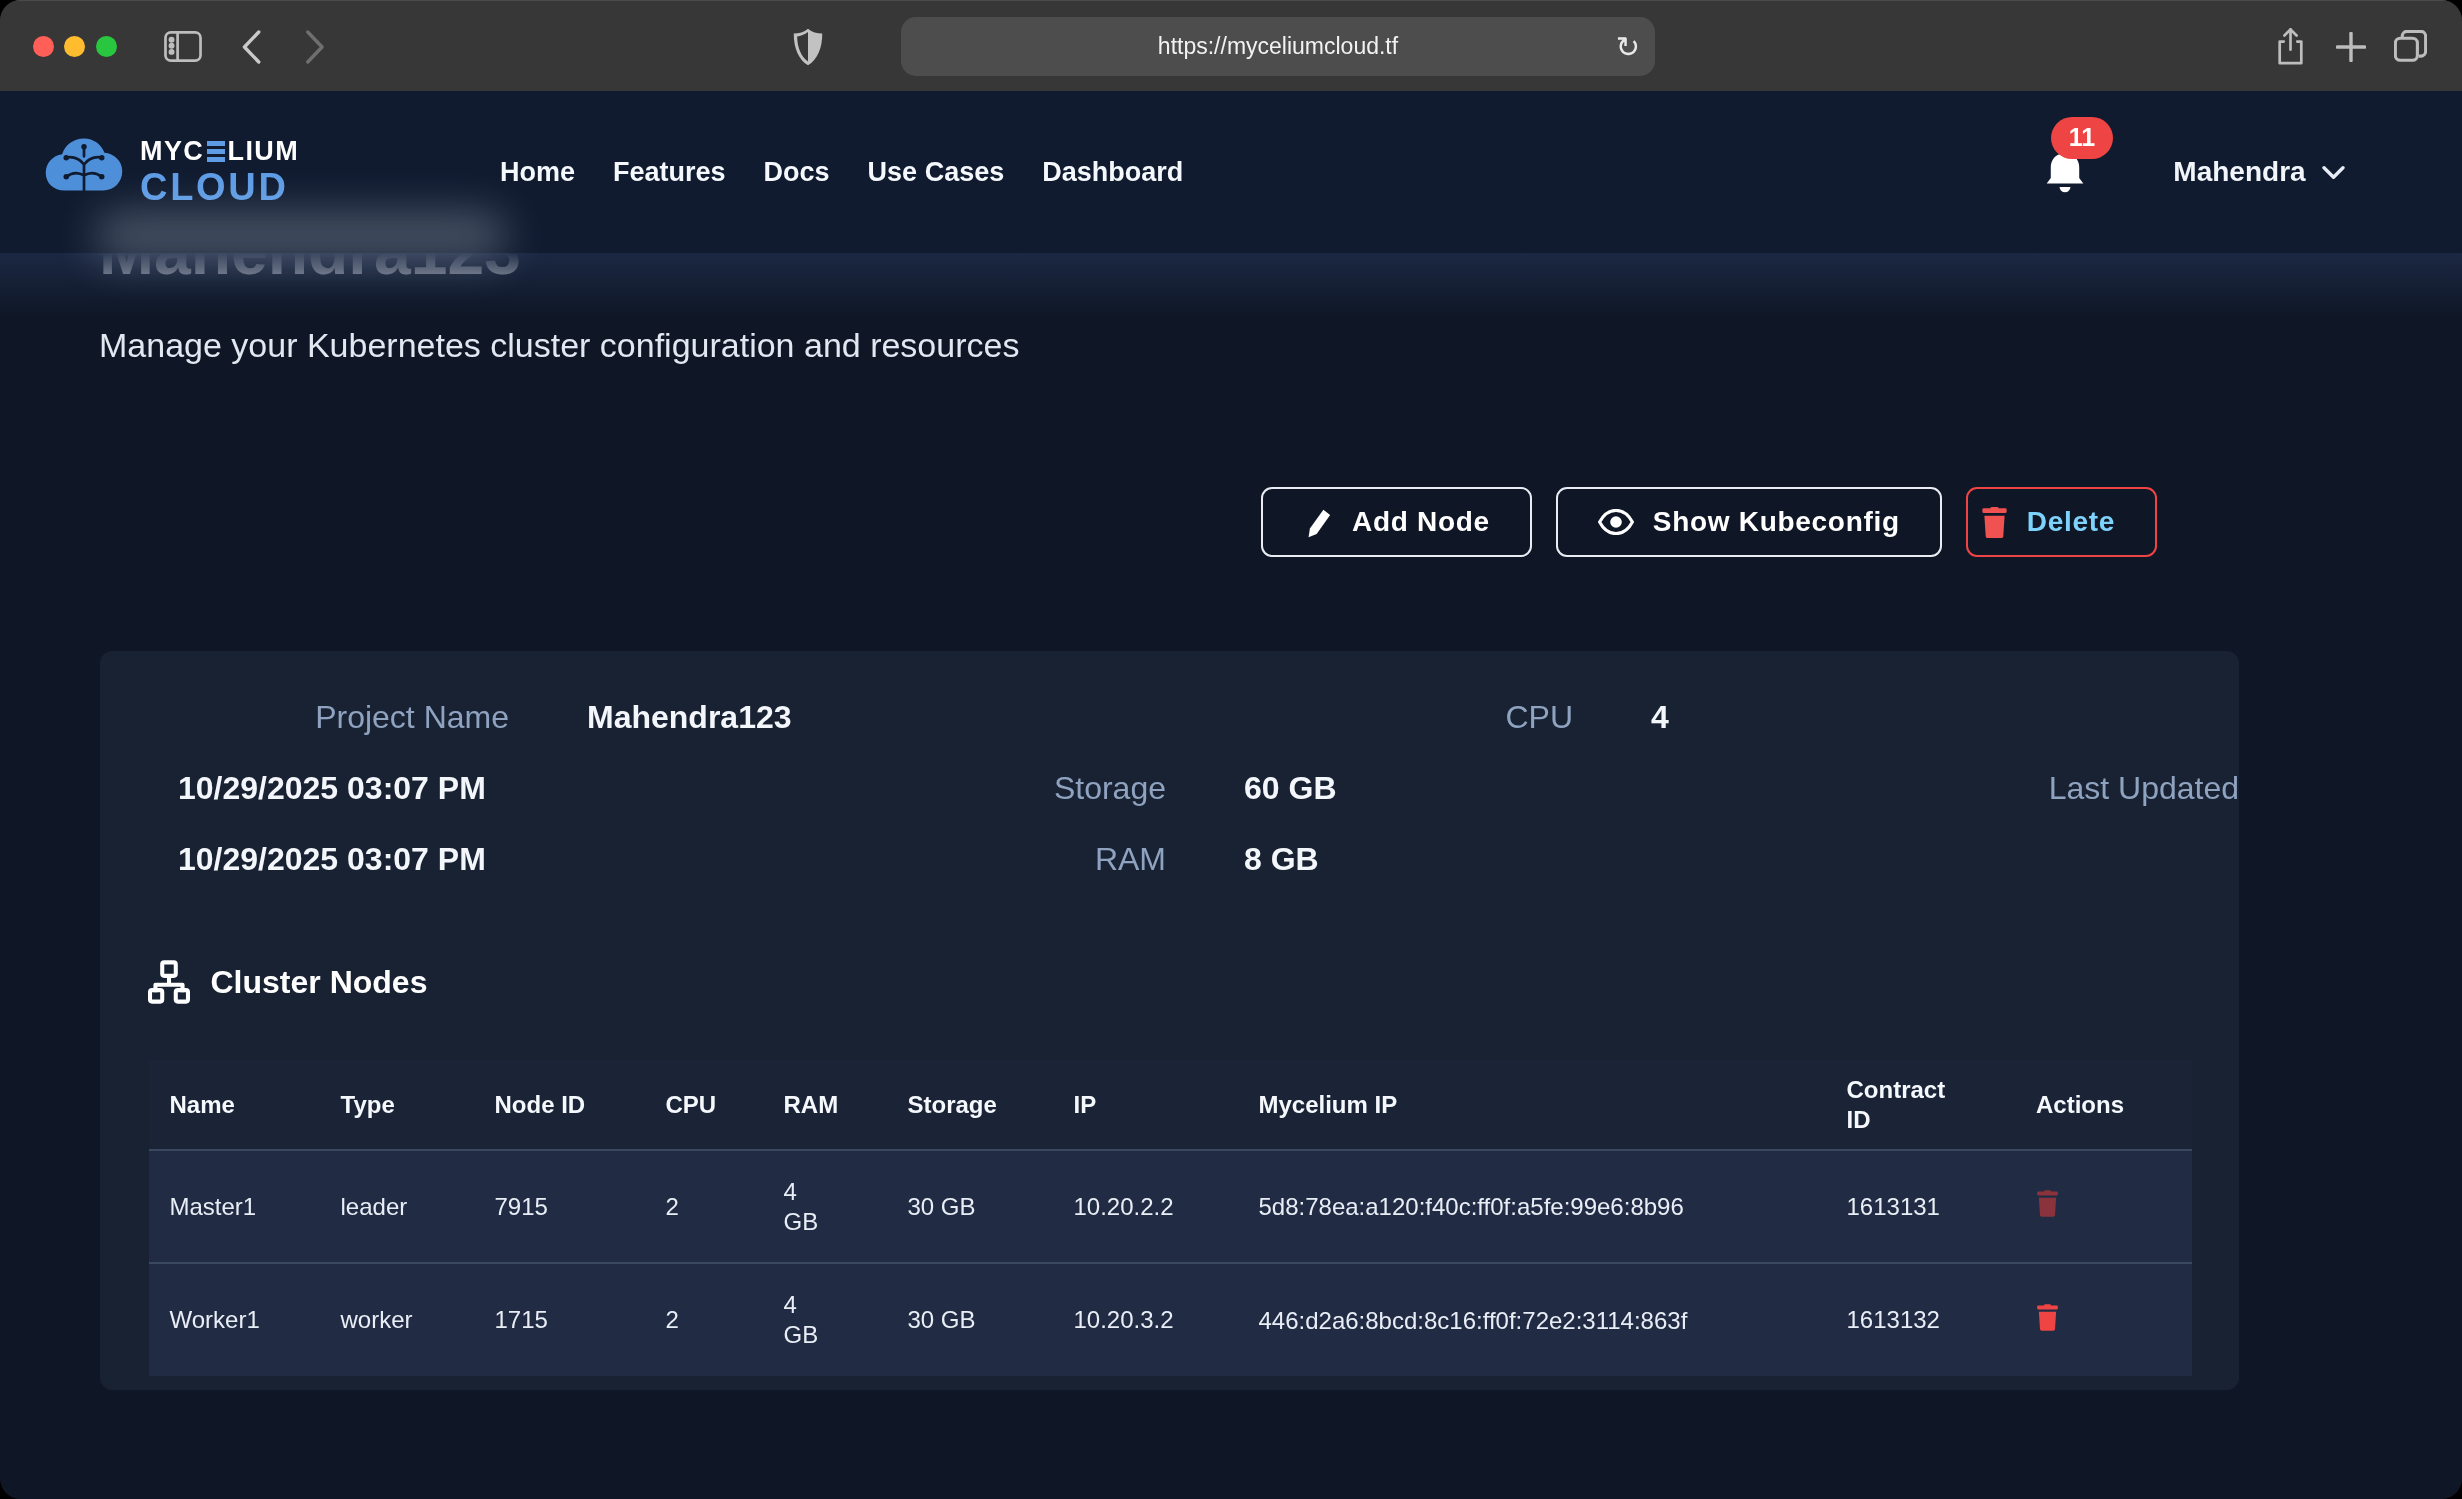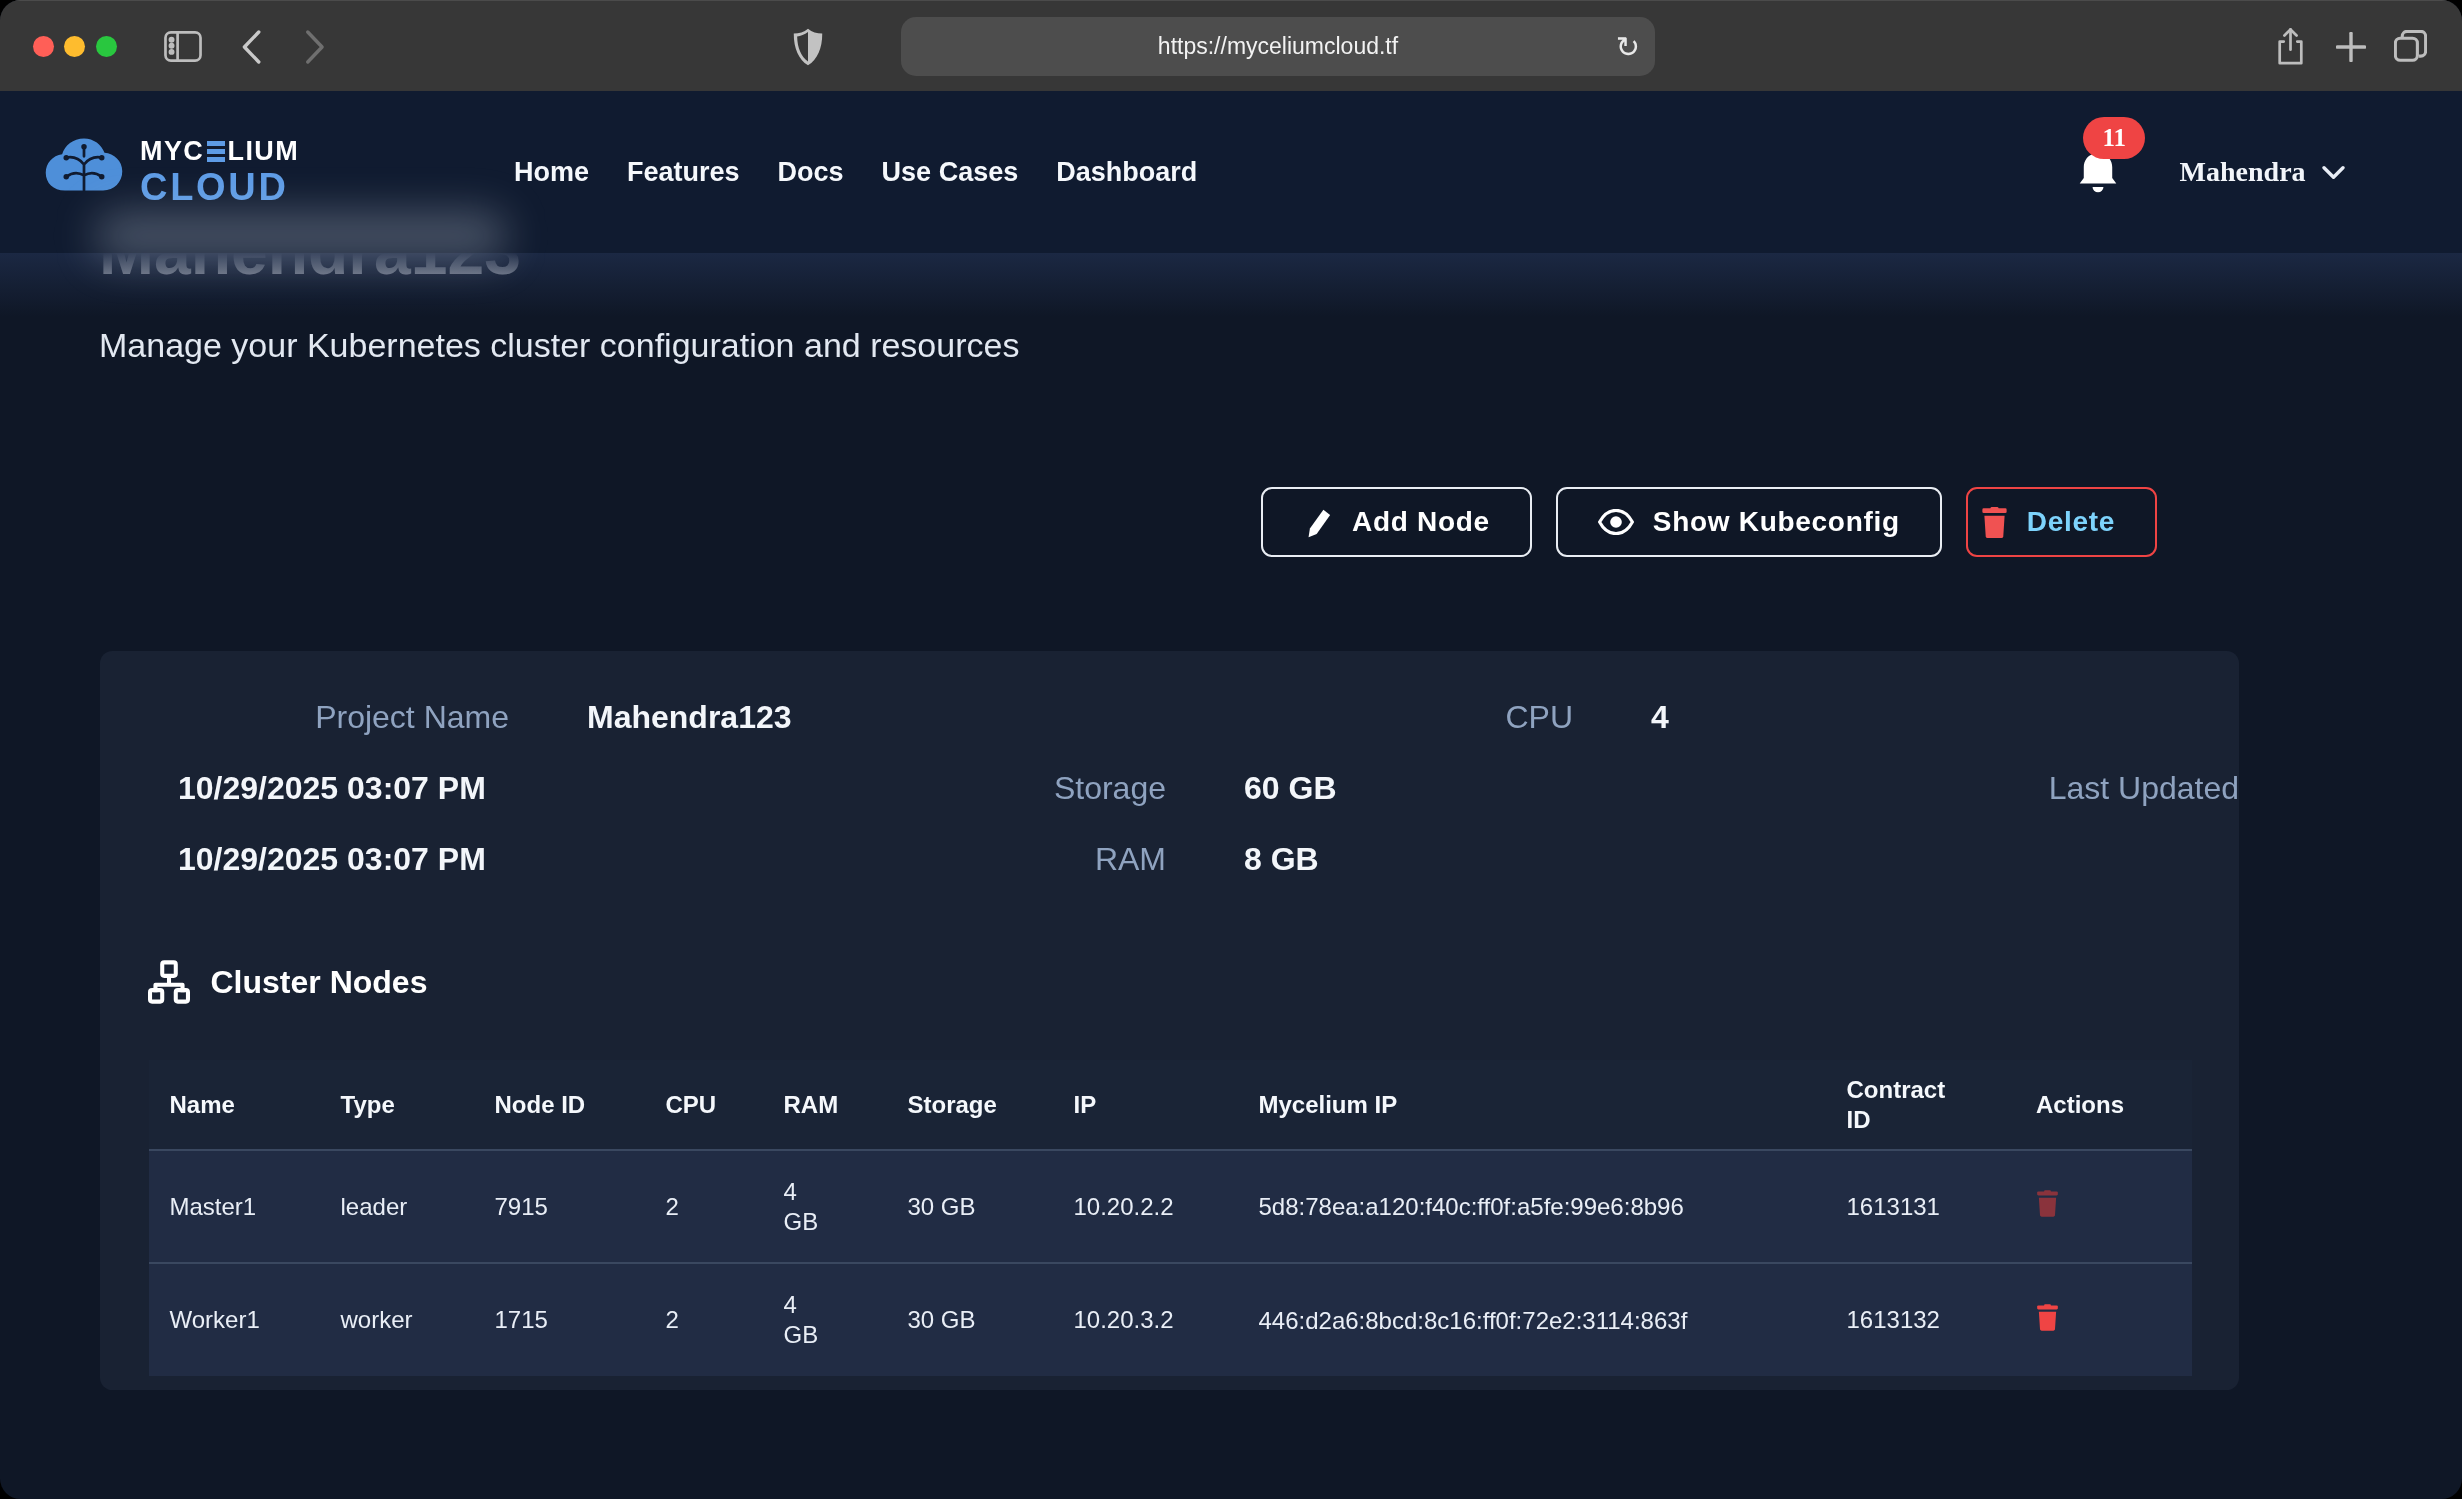--- a/index.html
+++ b/index.html
@@ -31,24 +31,24 @@
   .hero-fade { position:absolute; top:253px; left:0; right:0; height:75px; background:linear-gradient(180deg, #1b2843 0%, rgba(15,23,38,0) 85%); z-index:2; }
   .blur-smear { position:absolute; left:96px; bottom:-6.8px; width:410px; height:48px; background:rgba(205,215,230,0.30); filter:blur(20.5px); border-radius:20.5px; }
 
   .brand { display:flex; align-items:center; gap:15px; }
   .brand-text { display:flex; flex-direction:column; line-height:1; }
   .brand-l1 { display:flex; align-items:center; font-size:27px; font-weight:800; letter-spacing:1.4px; color:#ffffff; }
   .e-bars { display:inline-flex; flex-direction:column; gap:3.4px; margin:0 2.7px; }
   .e-bars i { display:block; width:18px; height:4.8px; background:#5e9ce6; }
   .brand-l2 { font-size:38px; font-weight:800; letter-spacing:2.7px; color:#5e9ce6; margin-top:3.4px; }
 
-  .nav { position:absolute; left:514px; display:flex; gap:38px; }
+  .nav { position:absolute; left:500px; display:flex; gap:38px; }
   .nav a { color:#f5f8fc; font-size:27px; font-weight:700; text-decoration:none; }
 
-  .header-right { margin-left:auto; display:flex; align-items:center; gap:59px;font-family:Liberation Serif, serif; }
+  .header-right { margin-left:auto; display:flex; align-items:center; gap:85px; }
   .bell-wrap { position:relative; width:44px; height:49px; }
   .badge { position:absolute; top:-31px; right:-24.6px; min-width:62px; height:42px; background:#ef4444; border-radius:23px; color:#fff; font-size:25px; font-weight:700; display:flex; align-items:center; justify-content:center; padding:0 11px; }
   .user { display:flex; align-items:center; gap:16.4px; color:#f2f5fa; font-size:28px; font-weight:700; }
 
   
   .page-title { position:absolute; left:99px; top:217px; font-size:66px; font-weight:700; color:#ffffff; z-index:1; line-height:1.05; }
   .page-subtitle { position:absolute; left:99px; top:309px; font-size:34px; color:#e2e8f1; z-index:3;margin-top:17px; }
 
   .actions-row { position:absolute; top:487px; right:305px; display:flex; gap:24px; z-index:3; }
   .btn { height:70px; display:flex; align-items:center; justify-content:center; gap:19px; padding:0 40px; border-radius:11px; background:transparent; border:2.1px solid #e9edf3; color:#ffffff; font-size:28px; font-weight:700; letter-spacing:0.7px; cursor:pointer; font-family:inherit; }

